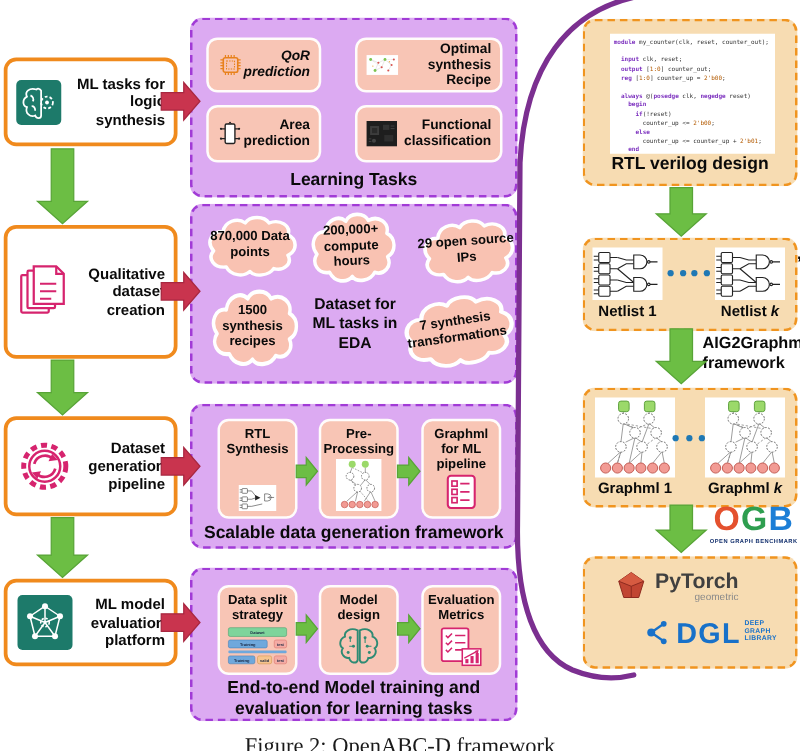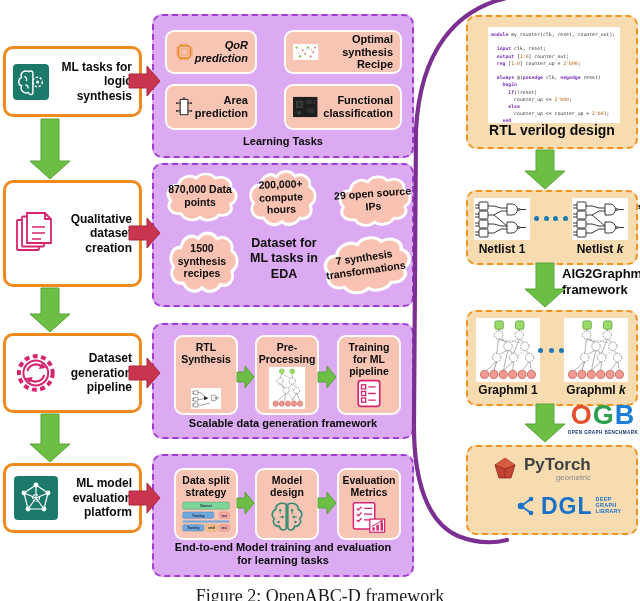--- a/index.html
+++ b/index.html
@@ -7,21 +7,21 @@
           font-family:"Liberation Sans",sans-serif;color:#0a0a0a;}
   .abs{position:absolute;}
   
   .lbox{position:absolute;left:3px;width:119px;background:#fff;border:3px solid #F08A1D;
         border-radius:10px;display:flex;align-items:center;justify-content:space-between;
         padding:0 7px;box-sizing:content-box;}
   .lbox-label{font-weight:bold;font-size:12px;line-height:1.2;text-align:right;width:74px;}
   
   .panel{position:absolute;background:#DCAAF2;border:2px dashed #A13BD6;border-radius:10px;}
   .panel-caption{position:absolute;left:0;width:100%;text-align:center;font-weight:bold;
-                 font-size:11px;line-height:1.2;}
+                 font-size:14px;line-height:1.2;}
   .pbox{position:absolute;background:#F8C5B5;border:2px solid rgba(255,255,255,.95);
         border-radius:9px;display:flex;align-items:center;justify-content:space-between;
         padding:2px 7px;box-sizing:border-box;}
   .pbox-label{font-weight:bold;font-size:11px;line-height:1.15;text-align:right;}
   .step{position:absolute;background:#F8C5B5;border:2px solid rgba(255,255,255,.95);
         border-radius:9px;display:flex;flex-direction:column;align-items:center;
         justify-content:flex-start;padding:4px 2px;box-sizing:border-box;}
   .step-label{font-weight:bold;font-size:10.5px;line-height:1.15;text-align:center;}
   
   .cloud{position:absolute;}
@@ -375,21 +375,21 @@
           <use href="#rtlArt"></use>
         </svg>
     </div>
     <div class="step" style="left:101px;top:10px;width:64px;height:80px;">
       <div class="step-label">Pre-Processing</div>
       <svg width="38" height="42" viewBox="0 0 42 48" style="margin-top:2px;">
           <use href="#preArt"></use>
         </svg>
     </div>
     <div class="step" style="left:183px;top:10px;width:64px;height:80px;">
-      <div class="step-label">Training for ML pipeline</div>
+      <div class="step-label">Graphml for ML pipeline</div>
       <svg width="28" height="32" viewBox="0 0 32 36" style="margin-top:2px;">
           <use href="#checklistArt"></use>
         </svg>
     </div>
     <div class="panel-caption" style="top:92px;">Scalable data generation framework</div>
   </div>
 
   <div class="panel" style="left:152px;top:454px;width:258px;height:119px;">
     <div class="step" style="left:20px;top:12px;width:64px;height:72px;">
       <div class="step-label">Data split strategy</div>

